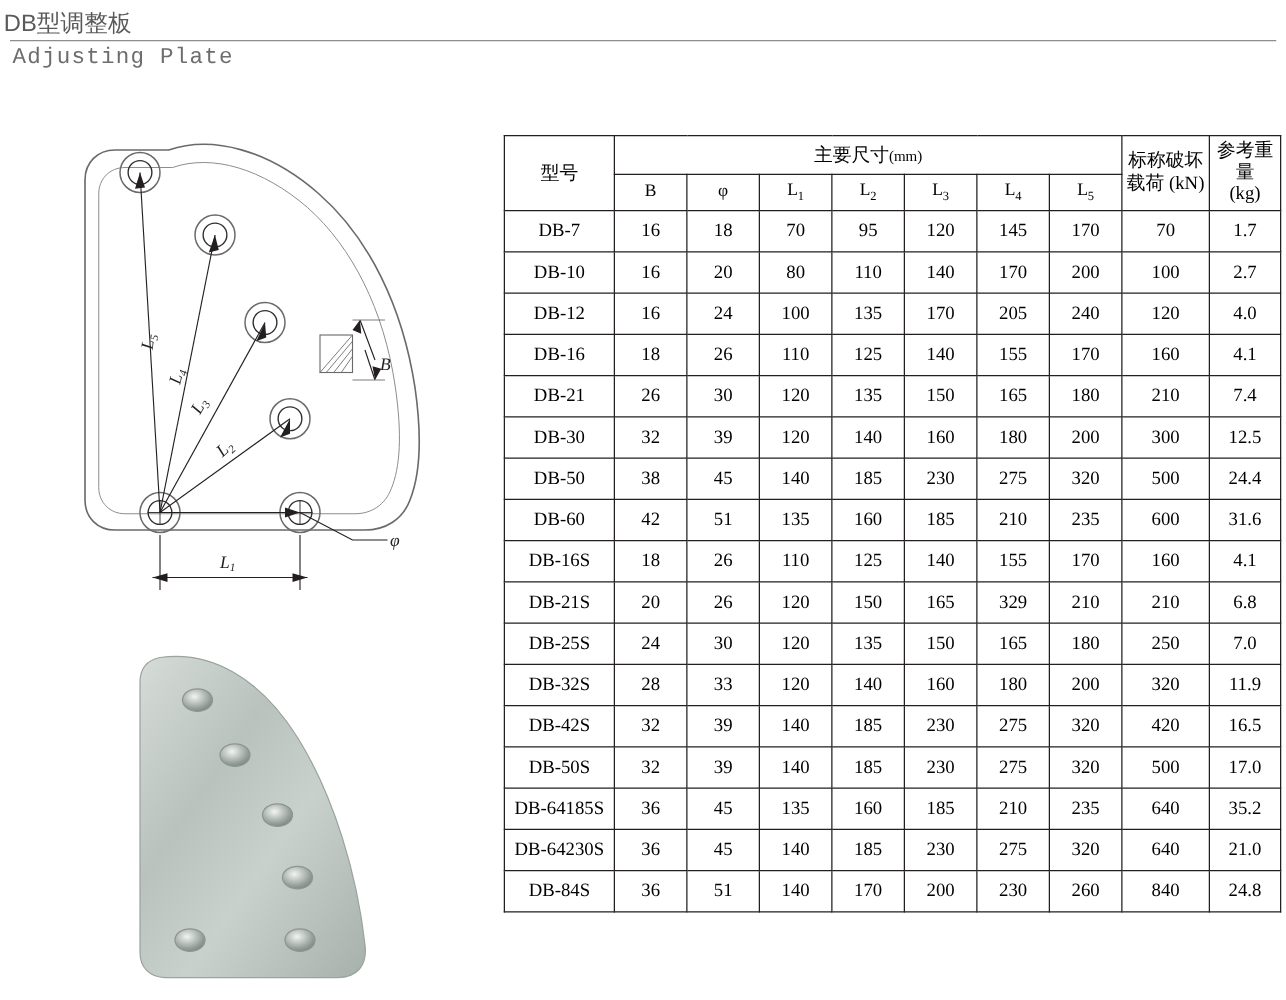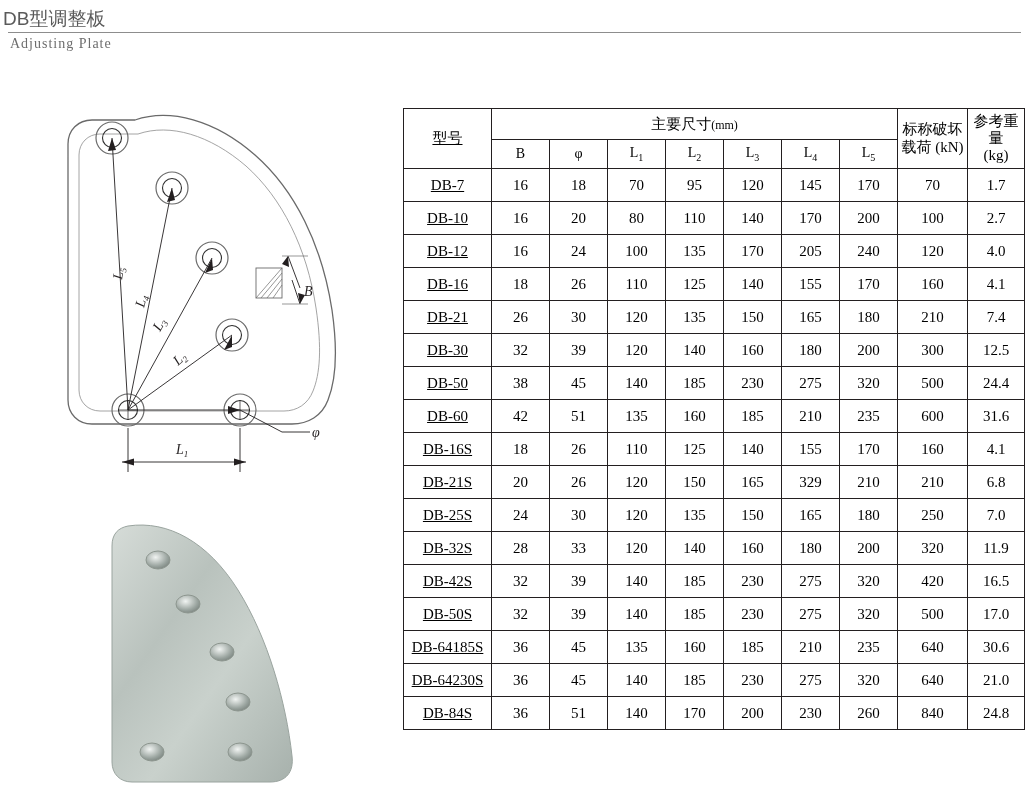--- a/index.html
+++ b/index.html
@@ -17,22 +17,22 @@
   #title-cn{
     position:absolute;left:3px;top:6px;
     font-family:"Liberation Sans", sans-serif;
     font-size:19px;color:#5a5a5a;letter-spacing:0px;
   }
   #title-rule{
     position:absolute;left:8px;top:32px;width:1013px;height:1px;background:#8d8d8d;
   }
   #title-en{
     position:absolute;left:10px;top:36px;
-    font-family:Liberation Serif, serif;
-    font-size:14px;color:#6d6d6d;letter-spacing:1px;text-align:right;
+    font-family:Liberation Mono, monospace;
+    font-size:18px;color:#6d6d6d;letter-spacing:1px;text-align:right;
   }
   
   #drawing{
     position:absolute;left:60px;top:80px;width:320px;height:420px;
   }
   #photo{
     position:absolute;left:110px;top:520px;width:220px;height:270px;
   }
   
   #spec-table{
@@ -45,21 +45,21 @@
     text-align:center;
     vertical-align:middle;
     font-weight:normal;
     color:#000;
     font-size:15px;
     padding:0;
   }
   #spec-table .h-main{height:30px;font-size:15px;margin-top:44px;}
   #spec-table .h-sub{height:28px;font-size:14px;}
   #spec-table tbody td{height:32px;font-size:15px;}
-  .col-model{width:87px;text-decoration:underline;}
+  .col-model{width:87px;}
   .col-dim{width:57px;}
   .col-load{width:69px;}
   .col-weight{width:56px;}
   .sub i{font-style:normal;font-size:10px;vertical-align:sub;}
   .unit{font-size:12px;}
   .cell-two{line-height:1.15;font-size:14px;}
 </style>
 </head>
 <body>
 
@@ -375,21 +375,21 @@
       <tr>
         <td class="col-model">DB-64185S</td>
         <td class="col-dim">36</td>
         <td class="col-dim">45</td>
         <td class="col-dim">135</td>
         <td class="col-dim">160</td>
         <td class="col-dim">185</td>
         <td class="col-dim">210</td>
         <td class="col-dim">235</td>
         <td class="col-load">640</td>
-        <td class="col-weight">30.6</td>
+        <td class="col-weight">35.2</td>
       </tr>
       <tr>
         <td class="col-model">DB-64230S</td>
         <td class="col-dim">36</td>
         <td class="col-dim">45</td>
         <td class="col-dim">140</td>
         <td class="col-dim">185</td>
         <td class="col-dim">230</td>
         <td class="col-dim">275</td>
         <td class="col-dim">320</td>

